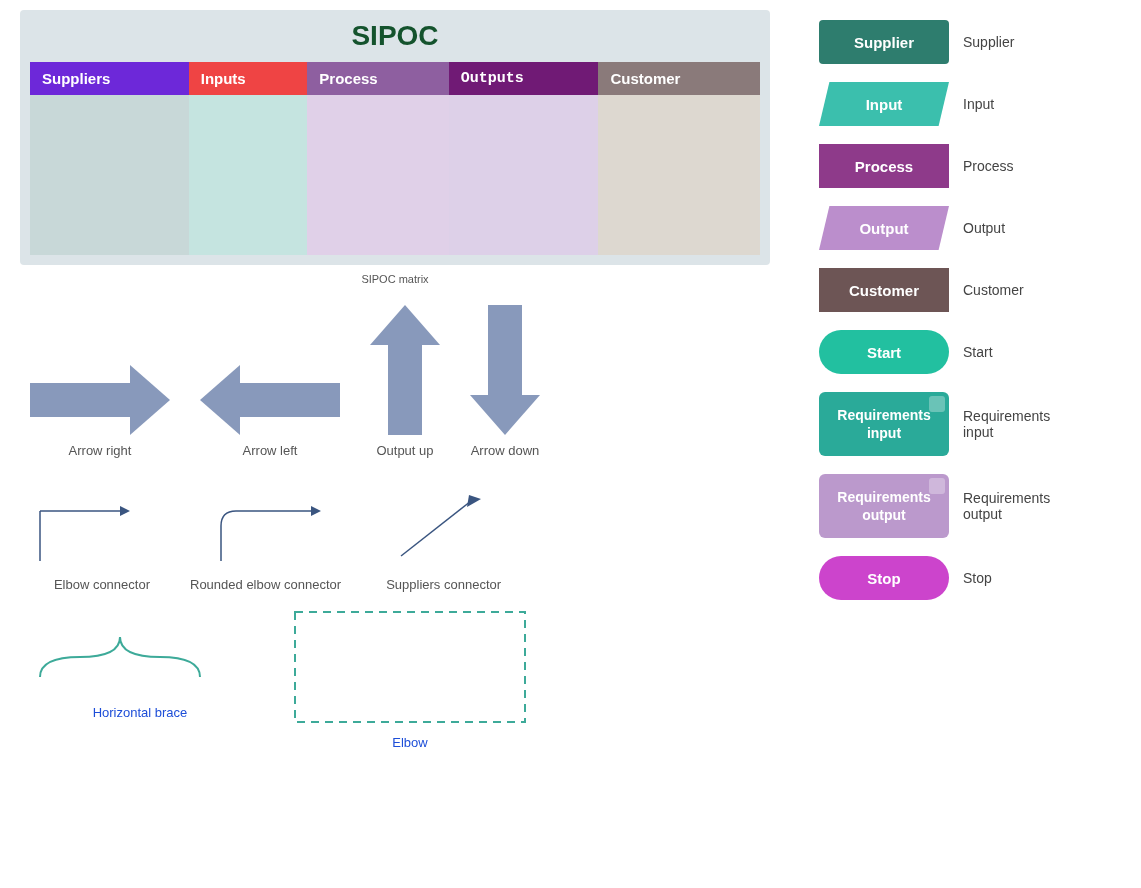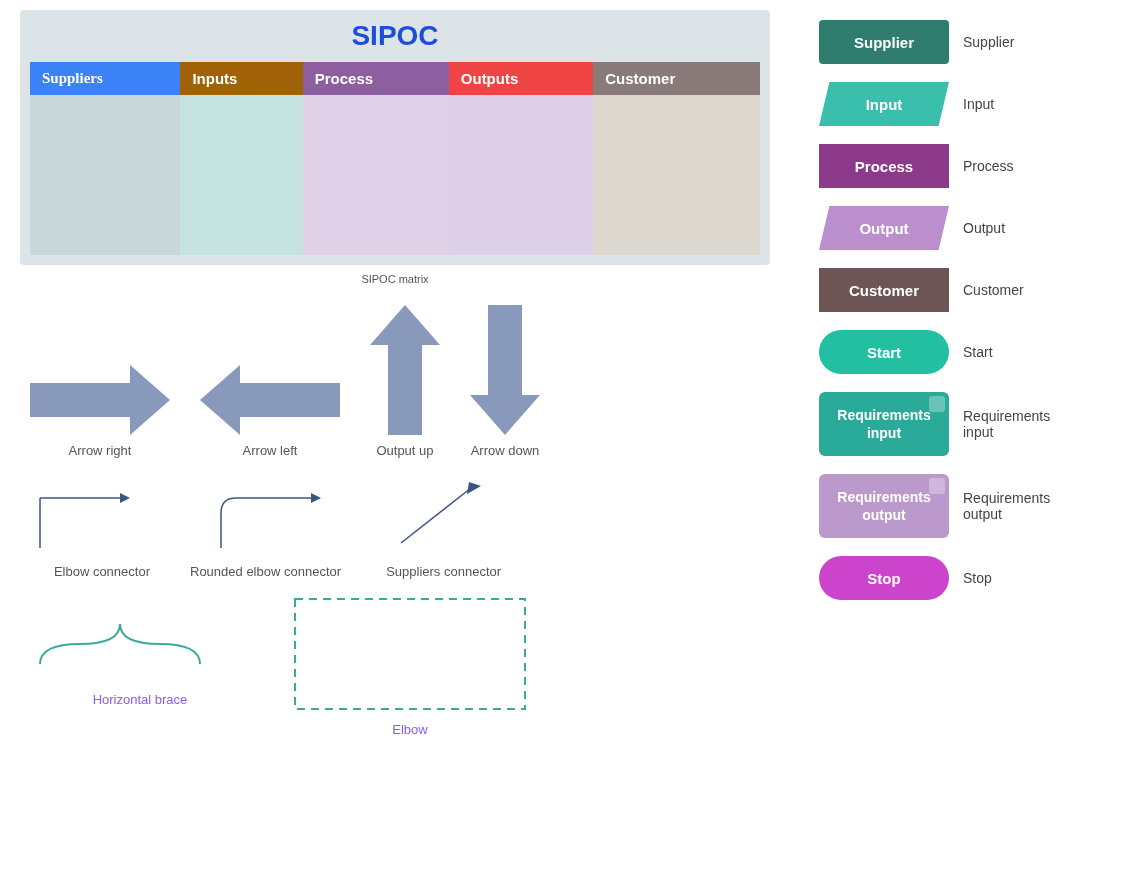--- a/index.html
+++ b/index.html
@@ -24,62 +24,62 @@
     .sipoc-matrix {
       background: #dce4e8;
       border-radius: 4px;
       padding: 10px;
       margin-bottom: 8px;
     }
     .sipoc-title {
       text-align: center;
       font-size: 28px;
       font-weight: bold;
-      color: #1d4ed8;
+      color: #14532d;
       margin-bottom: 10px;
     }
     .sipoc-table {
       width: 100%;
       border-collapse: collapse;
     }
     .sipoc-table th {
       padding: 8px 12px;
       font-size: 15px;
       font-weight: bold;
       color: #fff;
       text-align: left;
     }
     .sipoc-table td {
       height: 80px;
       padding: 8px;
     }
-    .col-suppliers-h { background: #3b82f6; font-family: Liberation Serif, serif; }
-    .col-inputs-h    { background: #a16207; }
+    .col-suppliers-h { background: #6d28d9; }
+    .col-inputs-h    { background: #ef4444; }
     .col-process-h   { background: #8e5fa0; }
-    .col-outputs-h   { background: #ef4444; }
+    .col-outputs-h   { background: #701a75; font-family: Liberation Mono, monospace; }
     .col-customer-h  { background: #8a7a7a; }
     .col-suppliers-b { background: #c8d8d8; }
     .col-inputs-b    { background: #c5e4e0; }
     .col-process-b   { background: #e0d0e8; }
     .col-outputs-b   { background: #ddd0e8; }
     .col-customer-b  { background: #ddd8d0; }
 
     .sipoc-label {
       text-align: center;
       font-size: 11px;
       color: #555;
       margin-top: 4px;
     }
 
     
     .arrows-section {
       display: flex;
       align-items: flex-end;
       gap: 30px;
-      margin: 20px 0 10px 10px;
+      margin: 20px 0 23px 10px;
     }
     .arrow-item {
       display: flex;
       flex-direction: column;
       align-items: center;
       gap: 8px;
     }
     .arrow-label {
       font-size: 13px;
       color: #555;
@@ -225,21 +225,21 @@
       align-items: flex-start;
     }
     .brace-item, .frame-item {
       display: flex;
       flex-direction: column;
       align-items: center;
       gap: 8px;
     }
     .shape-label {
       font-size: 13px;
-      color: #8b5cf6;
+      color: #1d4ed8;
     }
 
     
     .right-panel {
       position: absolute;
       right: 20px;
       top: 20px;
       width: 310px;
     }
     .legend-item {

